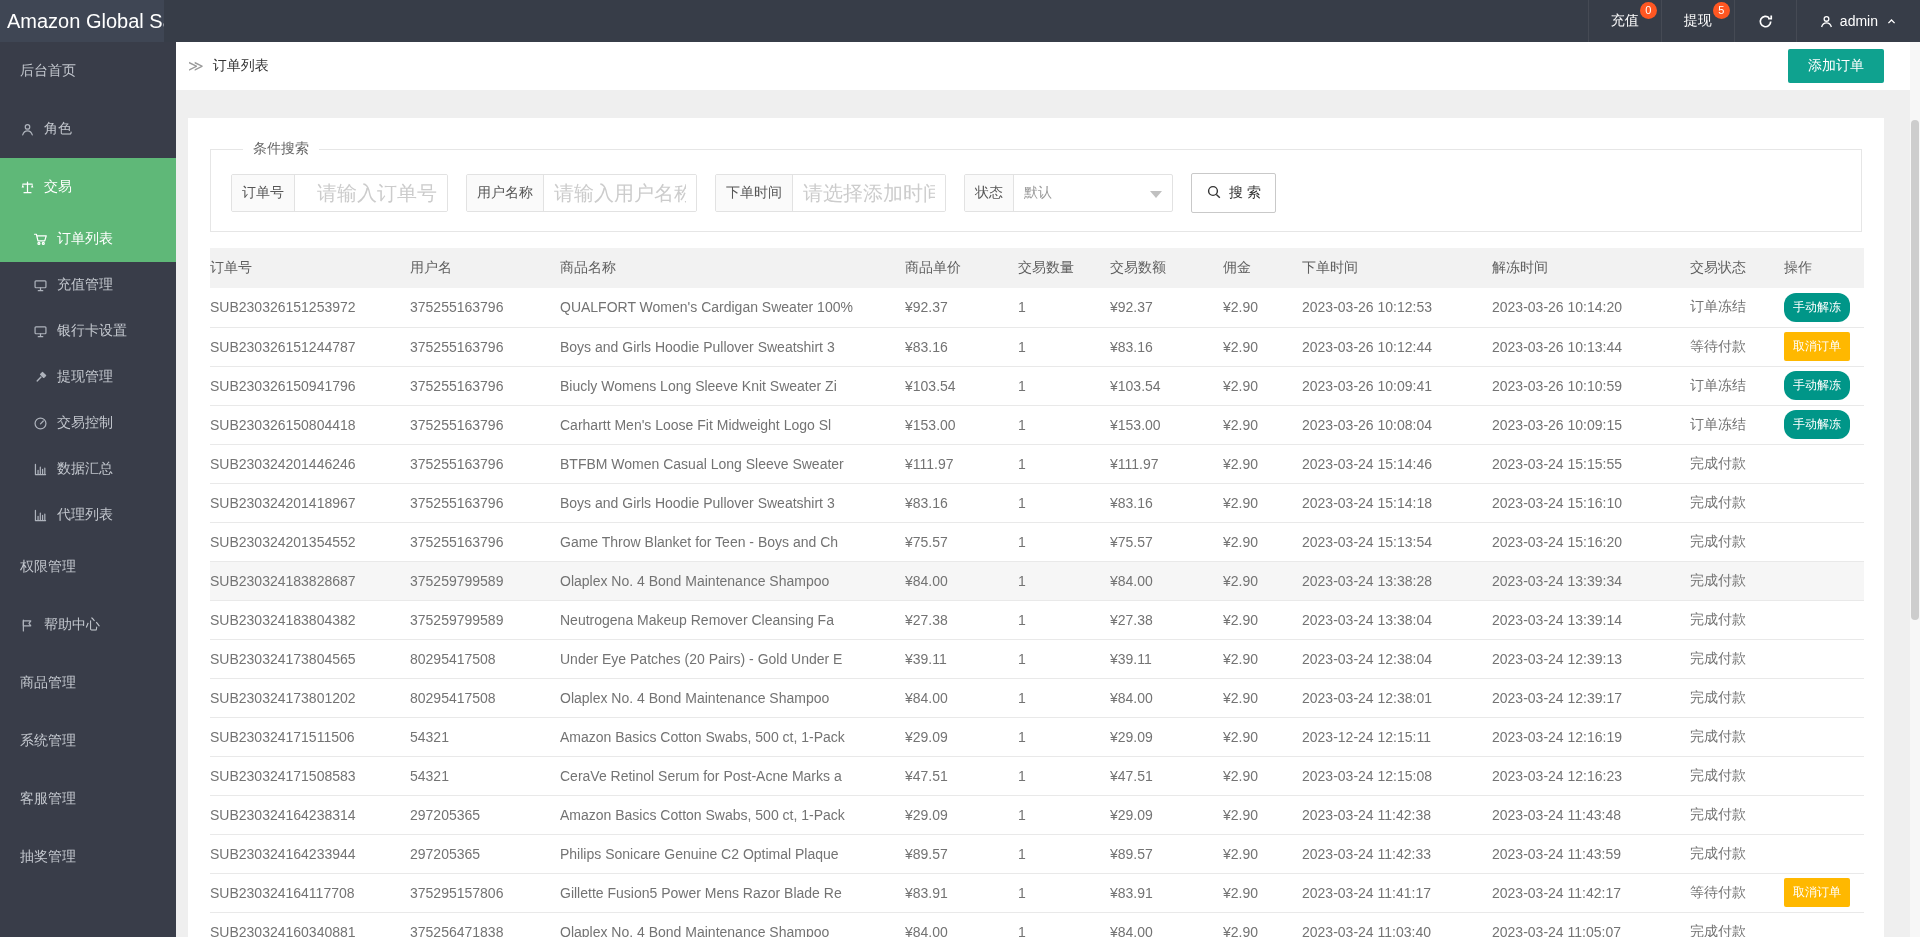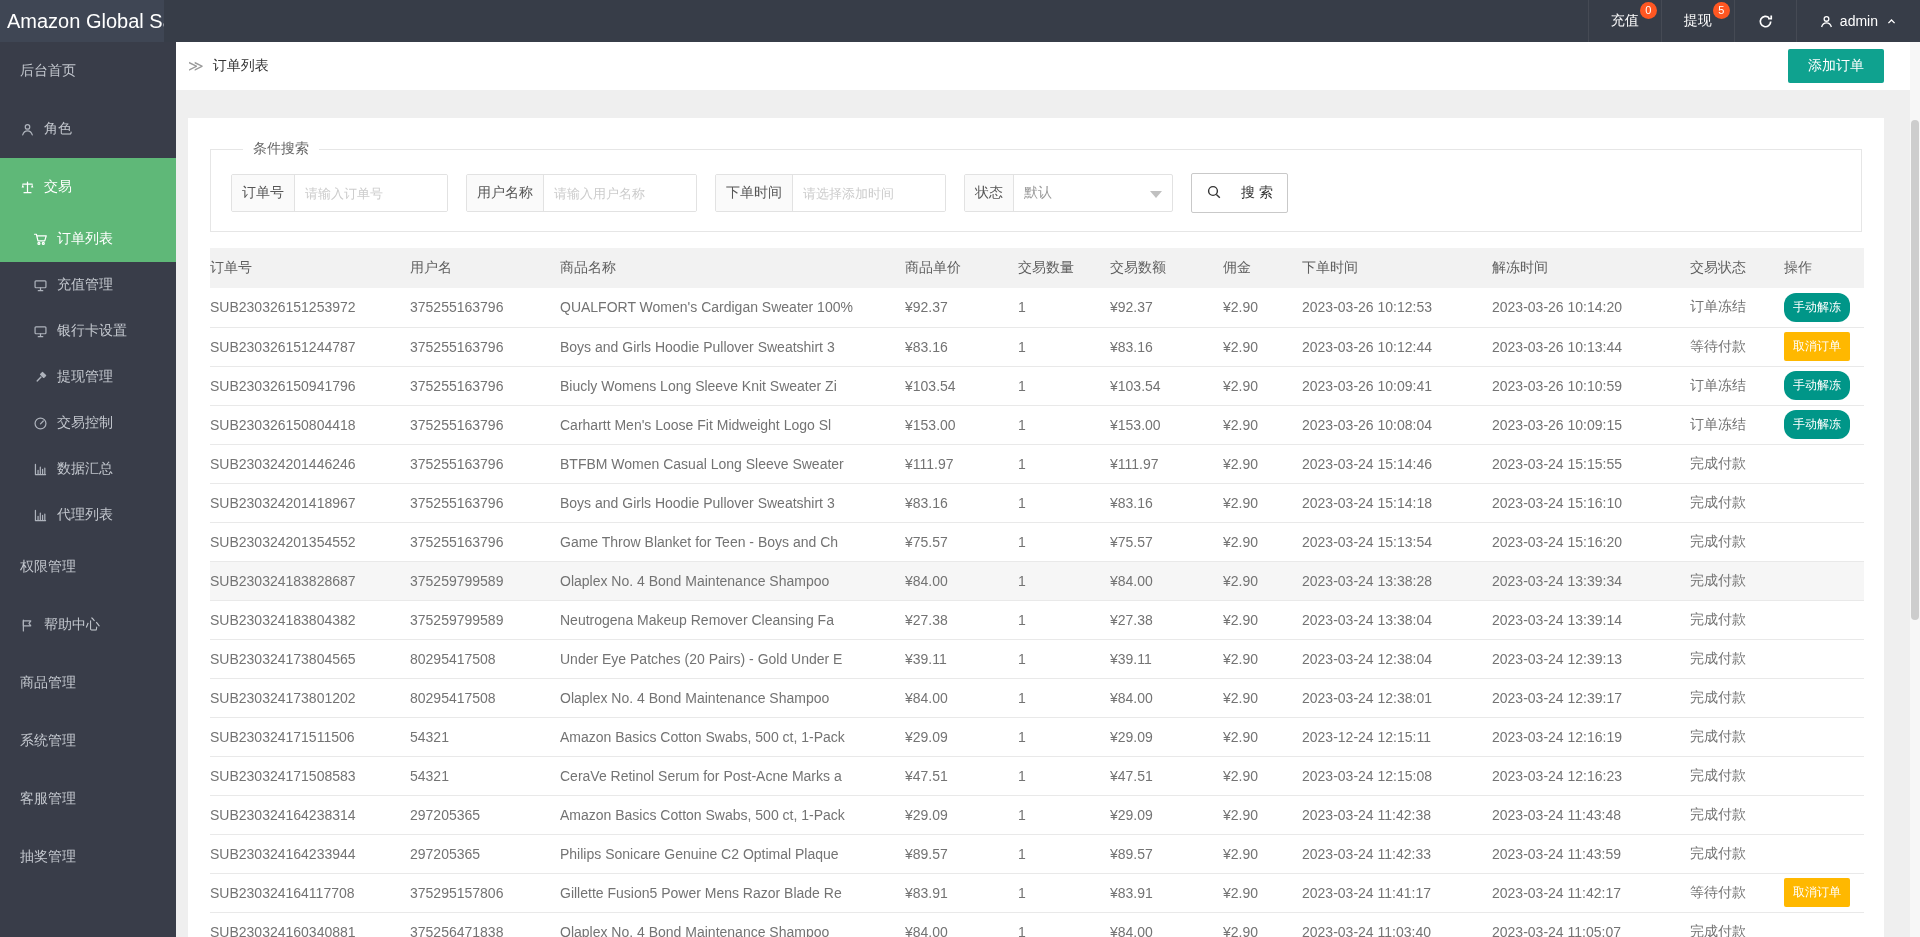--- a/index.html
+++ b/index.html
@@ -40,28 +40,28 @@
 
   .card { margin:28px 36px 0; background:#fff; padding:22px; height:860px; }
 
   fieldset.search-box { border:1px solid #e6e6e6; padding:15px 20px 18px; }
   fieldset.search-box legend { font-size:14px; color:#666; padding:0 10px; margin-left:12px; }
   .search-row { display:flex; align-items:center; gap:18px; }
   .input-group { display:flex; align-items:stretch; height:38px; border:1px solid #e2e2e2;
     border-radius:2px; background:#fff; overflow:hidden; }
   .ig-label { background:#fafafa; border-right:1px solid #e2e2e2; padding:0 10px; font-size:14px;
     color:#565656; display:flex; align-items:center; white-space:nowrap; }
-  .input-group input { border:none; outline:none; font-size:13px; padding:0 10px; width:152px; color:#333;
-    font-family:Liberation Sans, sans-serif; }
+  .input-group input { border:none; outline:none; font-size:20px; padding:0 10px; width:152px; color:#333;
+    font-family:Liberation Sans, sans-serif;text-align:right; }
   .input-group input::placeholder { color:#ccc; }
   .fake-select { position:relative; width:158px; display:flex; align-items:center; padding:0 10px;
     font-size:14px; color:#9a9a9a; cursor:pointer; }
   .caret { position:absolute; right:10px; top:16px; width:0; height:0;
     border-left:6px solid transparent; border-right:6px solid transparent; border-top:7px solid #c0c0c0; }
-  .search-btn { height:40px; display:flex; align-items:center; gap:19px; padding:12px 14px; background:#fff;
+  .search-btn { height:40px; display:flex; align-items:center; gap:7px; padding:12px 14px; background:#fff;
     border:1px solid #c9c9c9; border-radius:2px; font-size:14px; color:#333; cursor:pointer; font-family:inherit; }
   .search-btn svg { color:#333; }
 
   
   table.orders { width:1654px; table-layout:fixed; border-collapse:collapse; margin-top:16px; }
   .orders th { background:#f2f2f2; height:40px; font-weight:normal; font-size:14px; color:#5f5f5f;
     text-align:left; padding:0 12px 0 0; white-space:nowrap; overflow:hidden; }
   .orders td { height:39px; font-size:14px; color:#737373; border-bottom:1px solid #e9e9e9;
     padding:0 12px 0 0; white-space:nowrap; overflow:hidden; }
   .orders tr.highlight td { background:#f6f6f6; }

